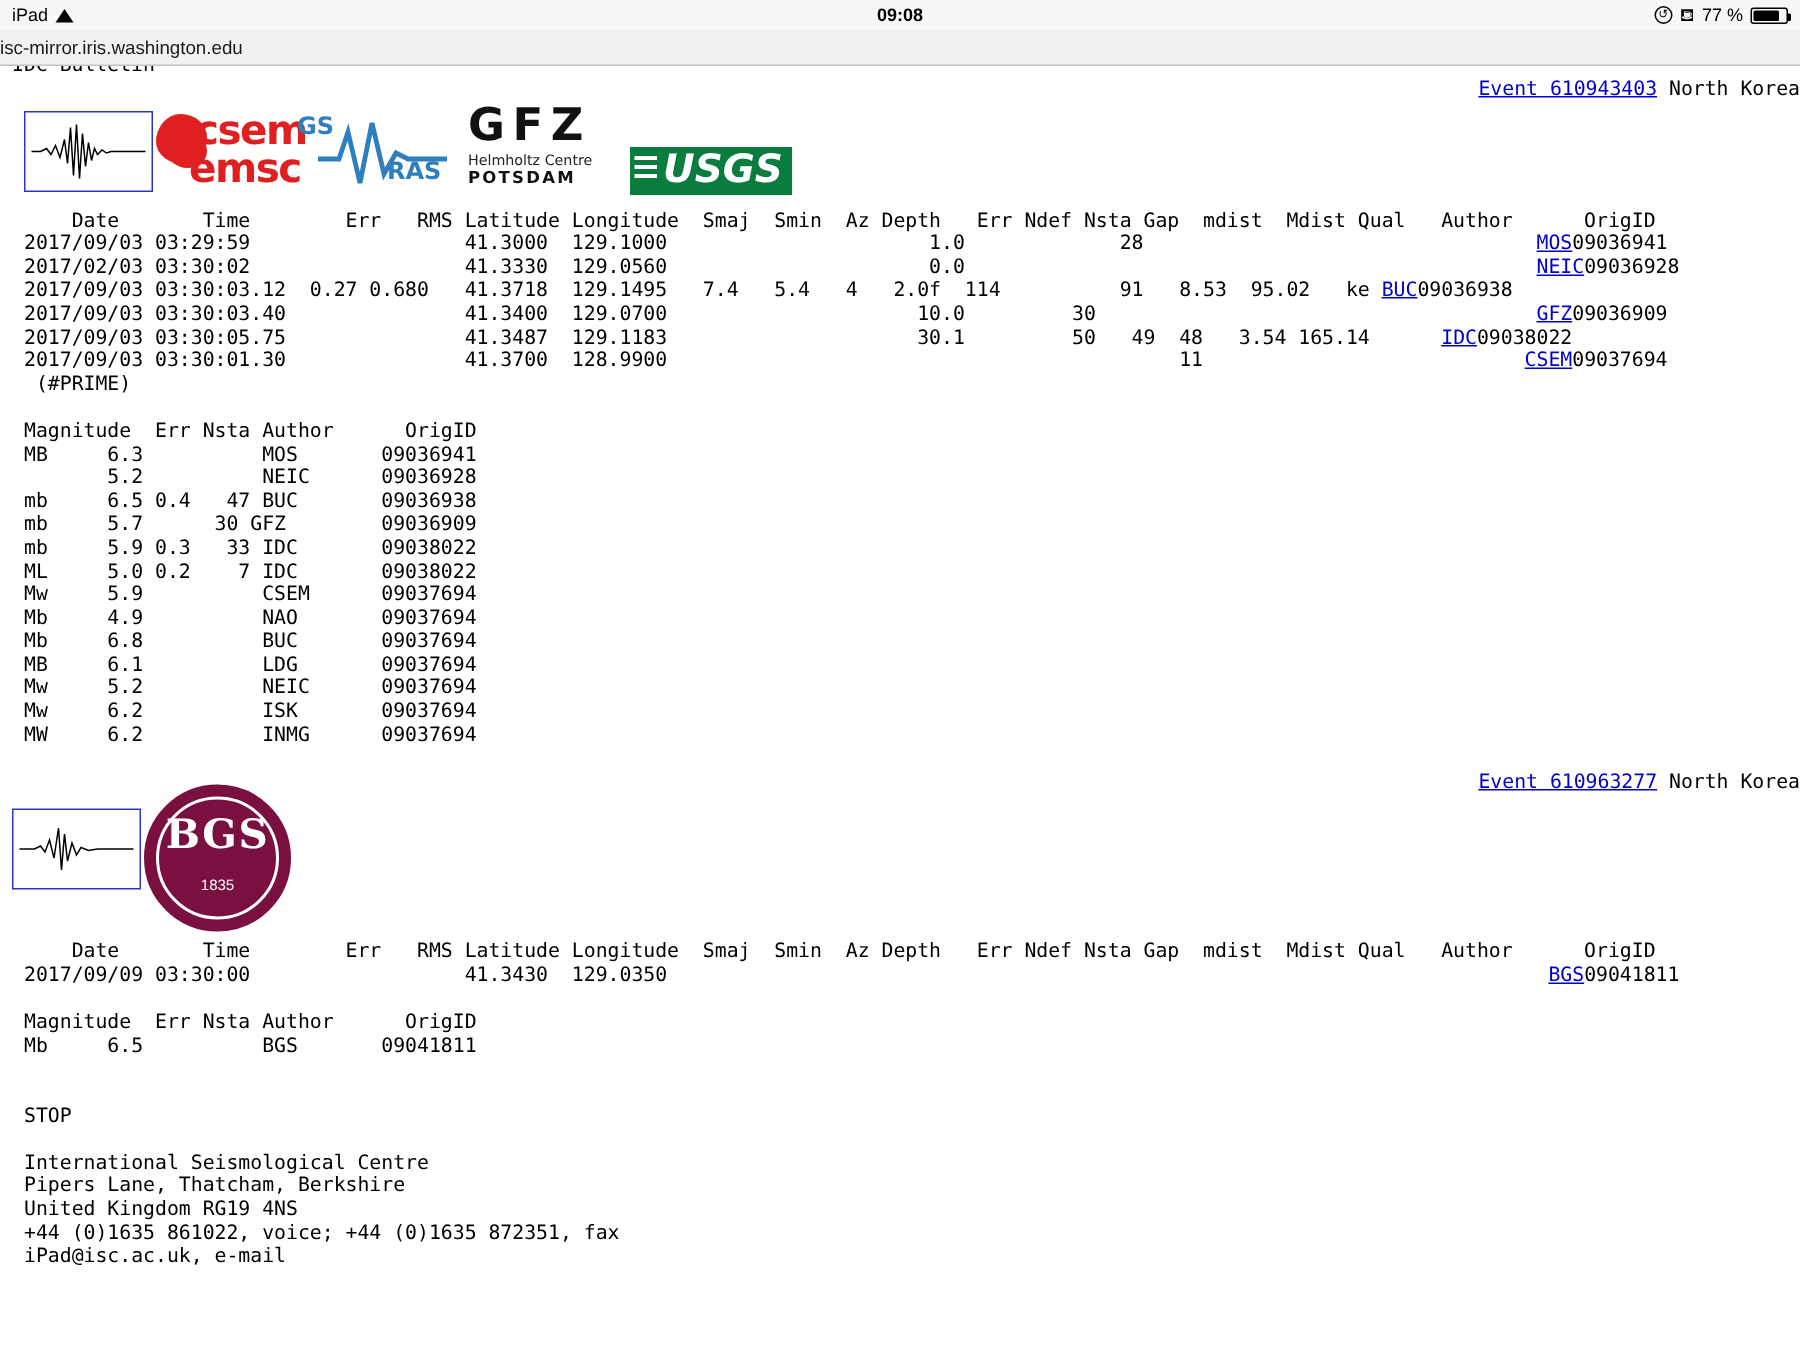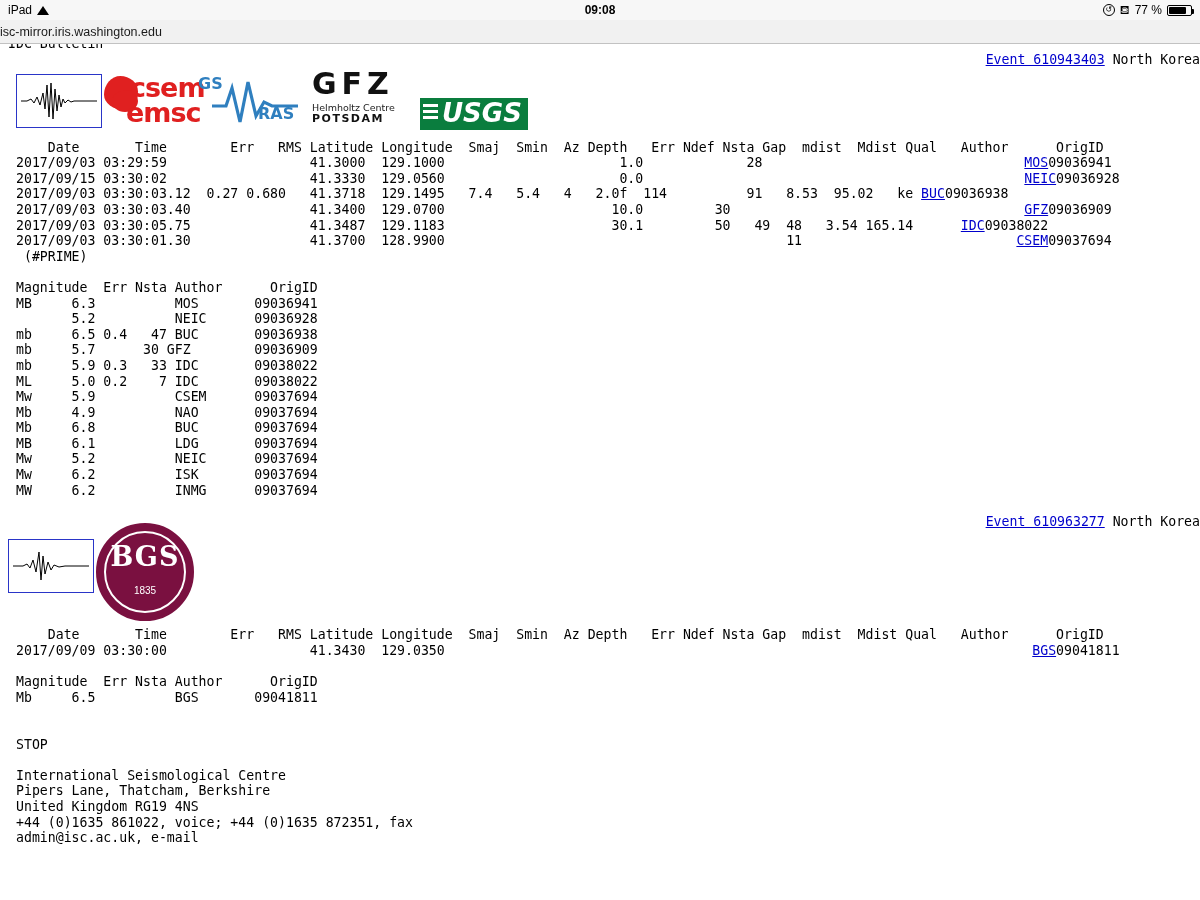--- a/index.html
+++ b/index.html
@@ -253,21 +253,21 @@
     </div>
 
     <div class="logo usgs">
       <span class="usgs-box">USGS</span>
     </div>
   </div>
 
   <div class="sect">
     <pre class="mono">    Date       Time        Err   RMS Latitude Longitude  Smaj  Smin  Az Depth   Err Ndef Nsta Gap  mdist  Mdist Qual   Author      OrigID</pre>
     <pre class="mono"><span>2017/09/03 03:29:59                  41.3000  129.1000                      1.0             28                                 </span><a class="link" href="#">MOS</a><span>09036941</span></pre>
-    <pre class="mono"><span>2017/09/15 03:30:02                  41.3330  129.0560                      0.0                                                </span><a class="link" href="#">NEIC</a><span>09036928</span></pre>
+    <pre class="mono"><span>2017/02/03 03:30:02                  41.3330  129.0560                      0.0                                                </span><a class="link" href="#">NEIC</a><span>09036928</span></pre>
     <pre class="mono"><span>2017/09/03 03:30:03.12  0.27 0.680   41.3718  129.1495   7.4   5.4   4   2.0f  114          91   8.53  95.02   ke </span><a class="link" href="#">BUC</a><span>09036938</span></pre>
     <pre class="mono"><span>2017/09/03 03:30:03.40               41.3400  129.0700                     10.0         30                                     </span><a class="link" href="#">GFZ</a><span>09036909</span></pre>
     <pre class="mono"><span>2017/09/03 03:30:05.75               41.3487  129.1183                     30.1         50   49  48   3.54 165.14      </span><a class="link" href="#">IDC</a><span>09038022</span></pre>
     <pre class="mono"><span>2017/09/03 03:30:01.30               41.3700  128.9900                                           11                           </span><a class="link" href="#">CSEM</a><span>09037694</span></pre>
     <pre class="mono"> (#PRIME)</pre>
   </div>
 
   <pre class="mono sect"> </pre>
 
   <div class="sect">
@@ -325,16 +325,16 @@
     <pre class="mono">STOP</pre>
   </div>
 
   <pre class="mono sect"> </pre>
 
   <div class="sect">
     <pre class="mono">International Seismological Centre</pre>
     <pre class="mono">Pipers Lane, Thatcham, Berkshire</pre>
     <pre class="mono">United Kingdom RG19 4NS</pre>
     <pre class="mono">+44 (0)1635 861022, voice; +44 (0)1635 872351, fax</pre>
-    <pre class="mono">admin@isc.ac.uk, e-mail</pre>
+    <pre class="mono">iPad@isc.ac.uk, e-mail</pre>
   </div>
 
 </div>
 
 </body></html>

